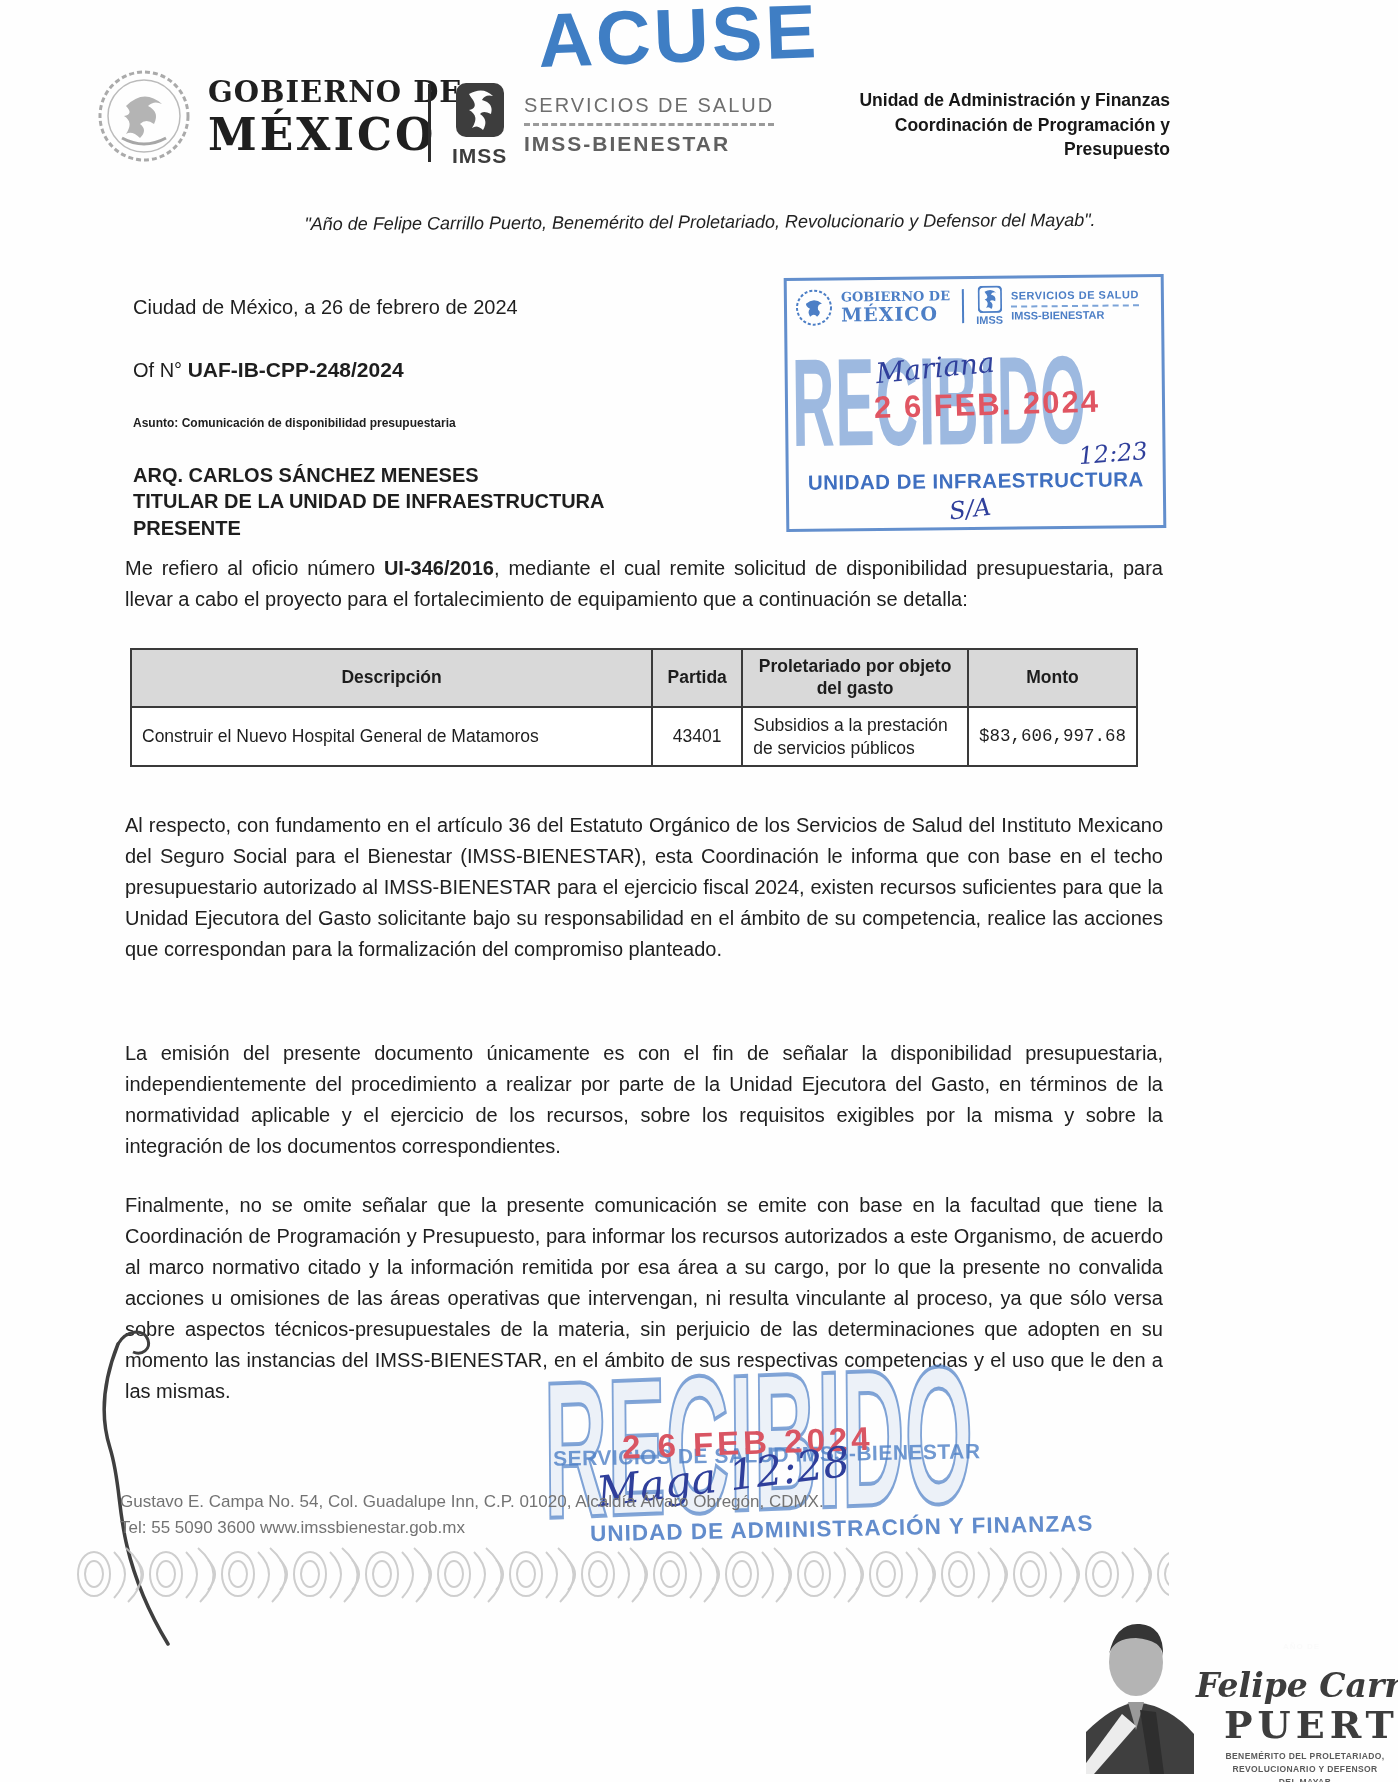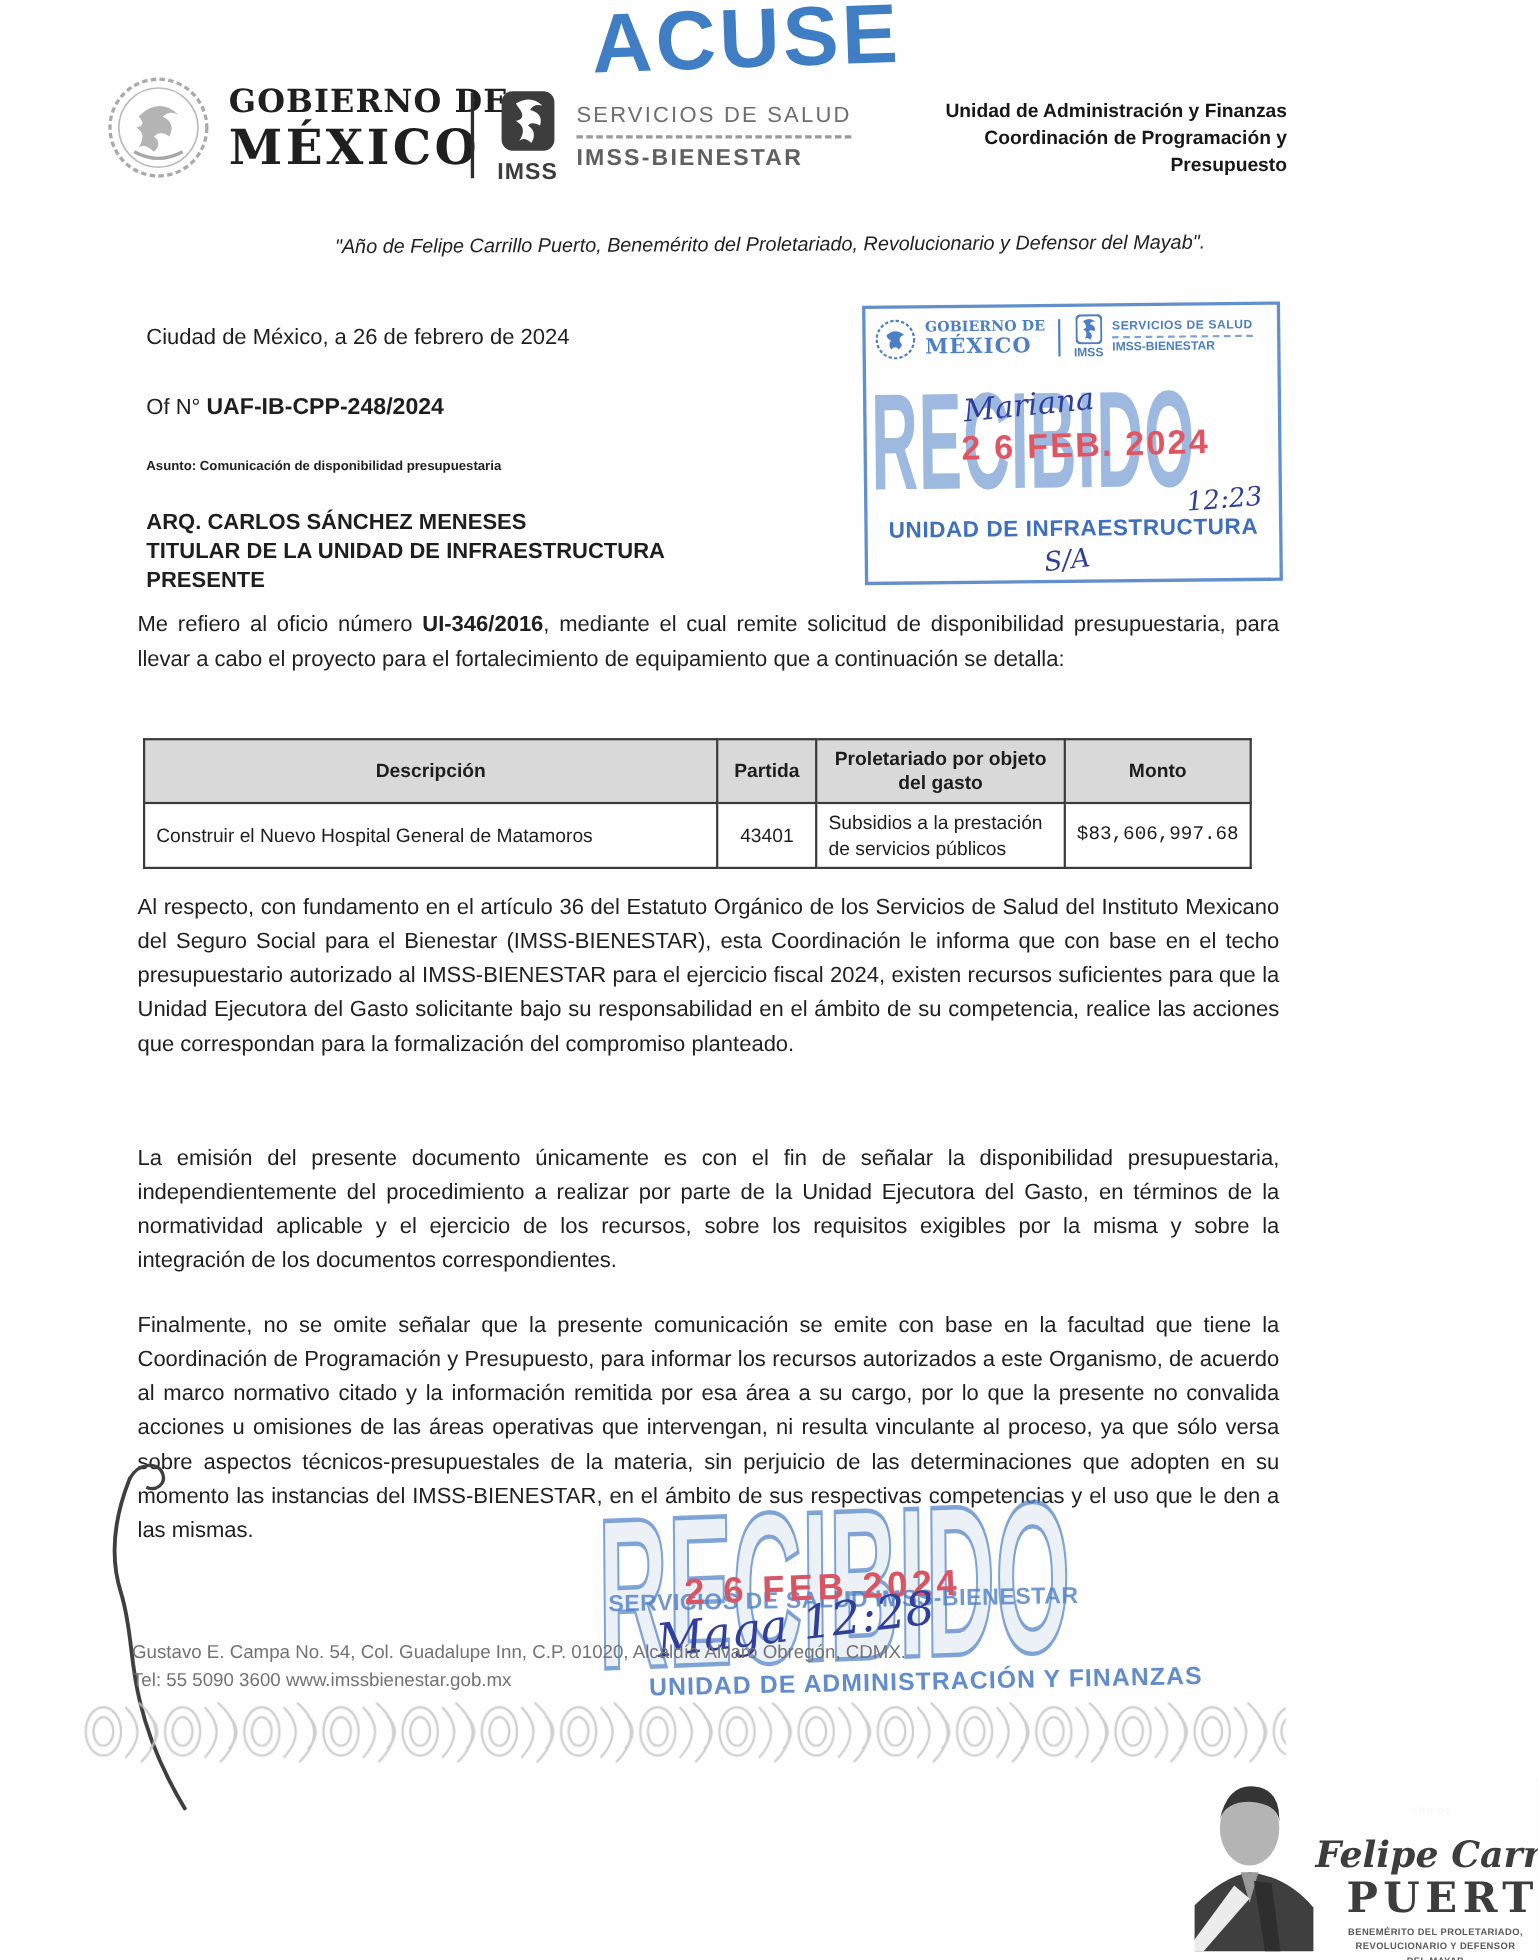--- a/index.html
+++ b/index.html
@@ -52,21 +52,21 @@
     position:absolute;left:125px;width:1038px;margin:0;
     font-size:20px;line-height:31px;text-align:justify;color:#202020;
   }
   .p1{top:553px;}
   .p2{top:810px;}
   .p3{top:1038px;}
   .p4{top:1190px;}
 
   
   .budget-table{
-    position:absolute;left:130px;top:671px;width:1008px;
+    position:absolute;left:130px;top:648px;width:1008px;
     border-collapse:collapse;font-size:17.5px;color:#1d1d1d;border-radius:31px;
   }
   .budget-table th,.budget-table td{border:2px solid #3a3a3a;padding:6px 10px;}
   .budget-table th{background:#d9d9d9;font-weight:700;text-align:center;line-height:1.25;}
   .budget-table td{background:#fff;line-height:1.3;}
   .col-desc{width:54%;}.col-part{width:9%;}.col-clas{width:23%;}.col-monto{width:14%;}
   .cell-part{text-align:center;}
   .cell-monto{text-align:right;white-space:nowrap;font-family:Liberation Mono, monospace;}
 
   

